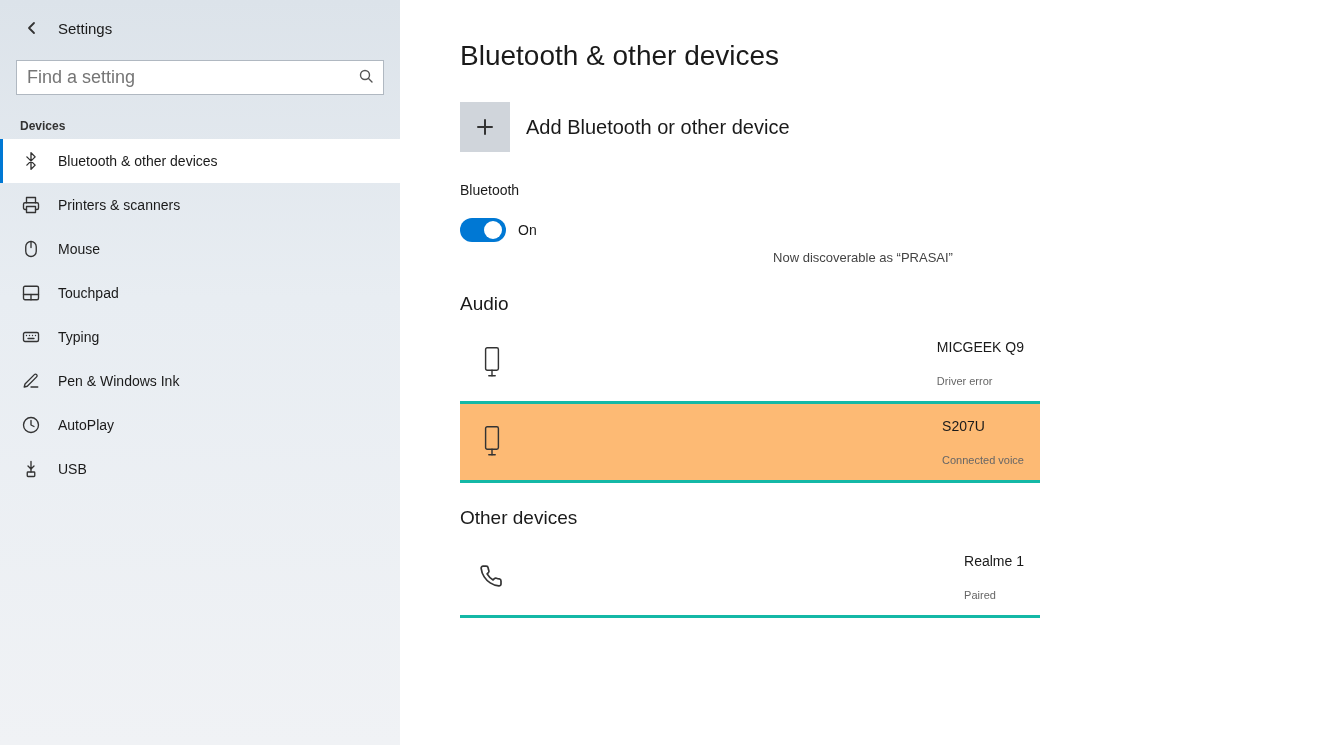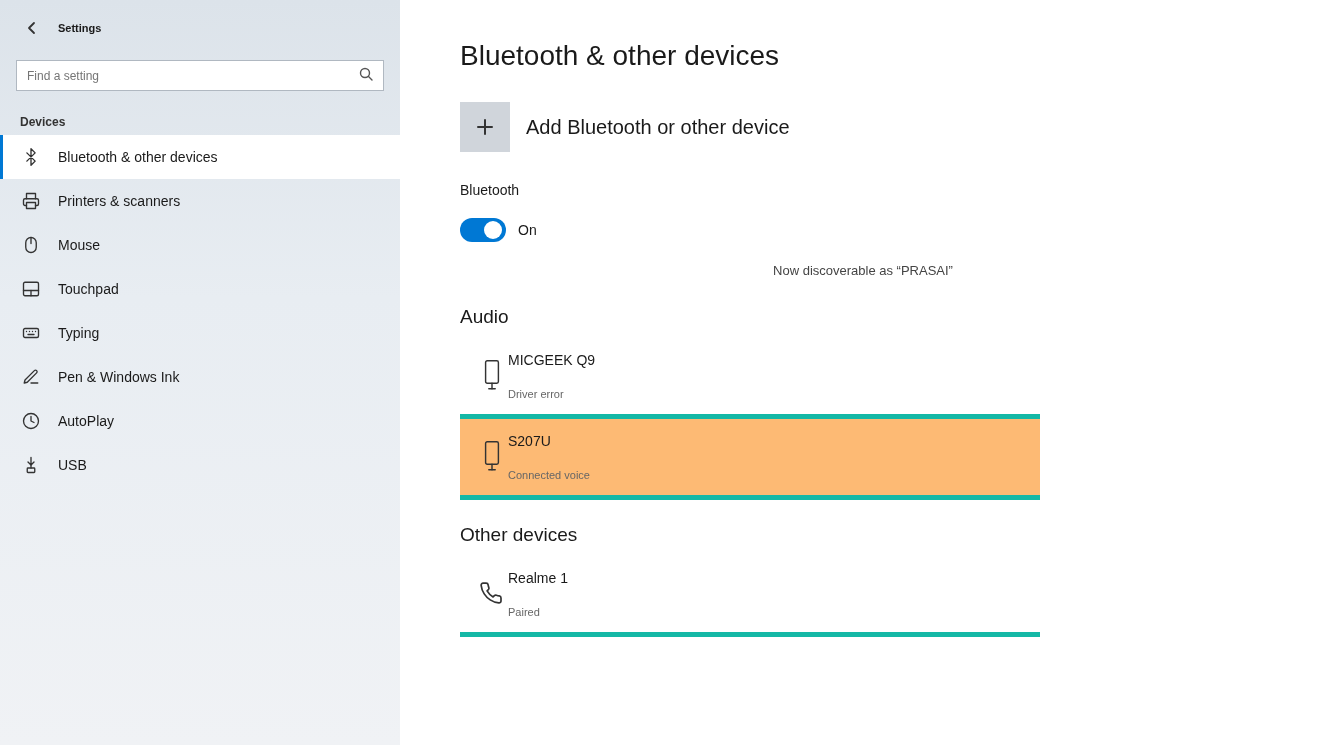--- a/index.html
+++ b/index.html
@@ -35,40 +35,40 @@
       border: none;
       cursor: pointer;
       font-size: 16px;
       color: #333;
       display: flex;
       align-items: center;
       padding: 4px;
     }
 
     .sidebar-title {
-      font-size: 11px;
-      font-weight: 700;
+      font-size: 15px;
+      font-weight: 400;
       color: #1a1a1a;
     }
 
     .search-box {
       margin: 4px 16px 16px 16px;
       display: flex;
       align-items: center;
       background: #fff;
       border: 1px solid #b0b8c1;
       padding: 6px 10px;
       gap: 8px;
     }
 
     .search-input {
       border: none;
       outline: none;
       flex: 1;
-      font-size: 12px;
+      font-size: 18px;
       background: transparent;
       color: #555;
     }
 
     .search-icon-wrap {
       color: #555;
       font-size: 14px;
     }
 
     .section-label {
@@ -165,21 +165,21 @@
     .bluetooth-label {
       font-size: 14px;
       color: #1a1a1a;
       margin-bottom: 20px;
     }
 
     .toggle-row {
       display: flex;
       align-items: center;
       gap: 12px;
-      margin-bottom: 21px;
+      margin-bottom: 8px;
     }
 
     .toggle {
       width: 46px;
       height: 24px;
       background: #0078d4;
       border-radius: 12px;
       position: relative;
       cursor: pointer;
       flex-shrink: 0;
@@ -220,23 +220,24 @@
     .device-list {
       border: none;
       margin-bottom: 24px;
     }
 
     .device-item {
       display: flex;
       align-items: center;
       gap: 0;
       padding: 14px 16px;
-      border-bottom: 5px solid #14b8a6;
+      border-bottom: 3px solid #14b8a6;
       cursor: pointer;
       width: 580px;
+      justify-content: space-between;
     }
 
     .device-item.selected {
       background: #fdba74;
     }
 
     .device-icon {
       width: 32px;
       height: 32px;
       display: flex;

